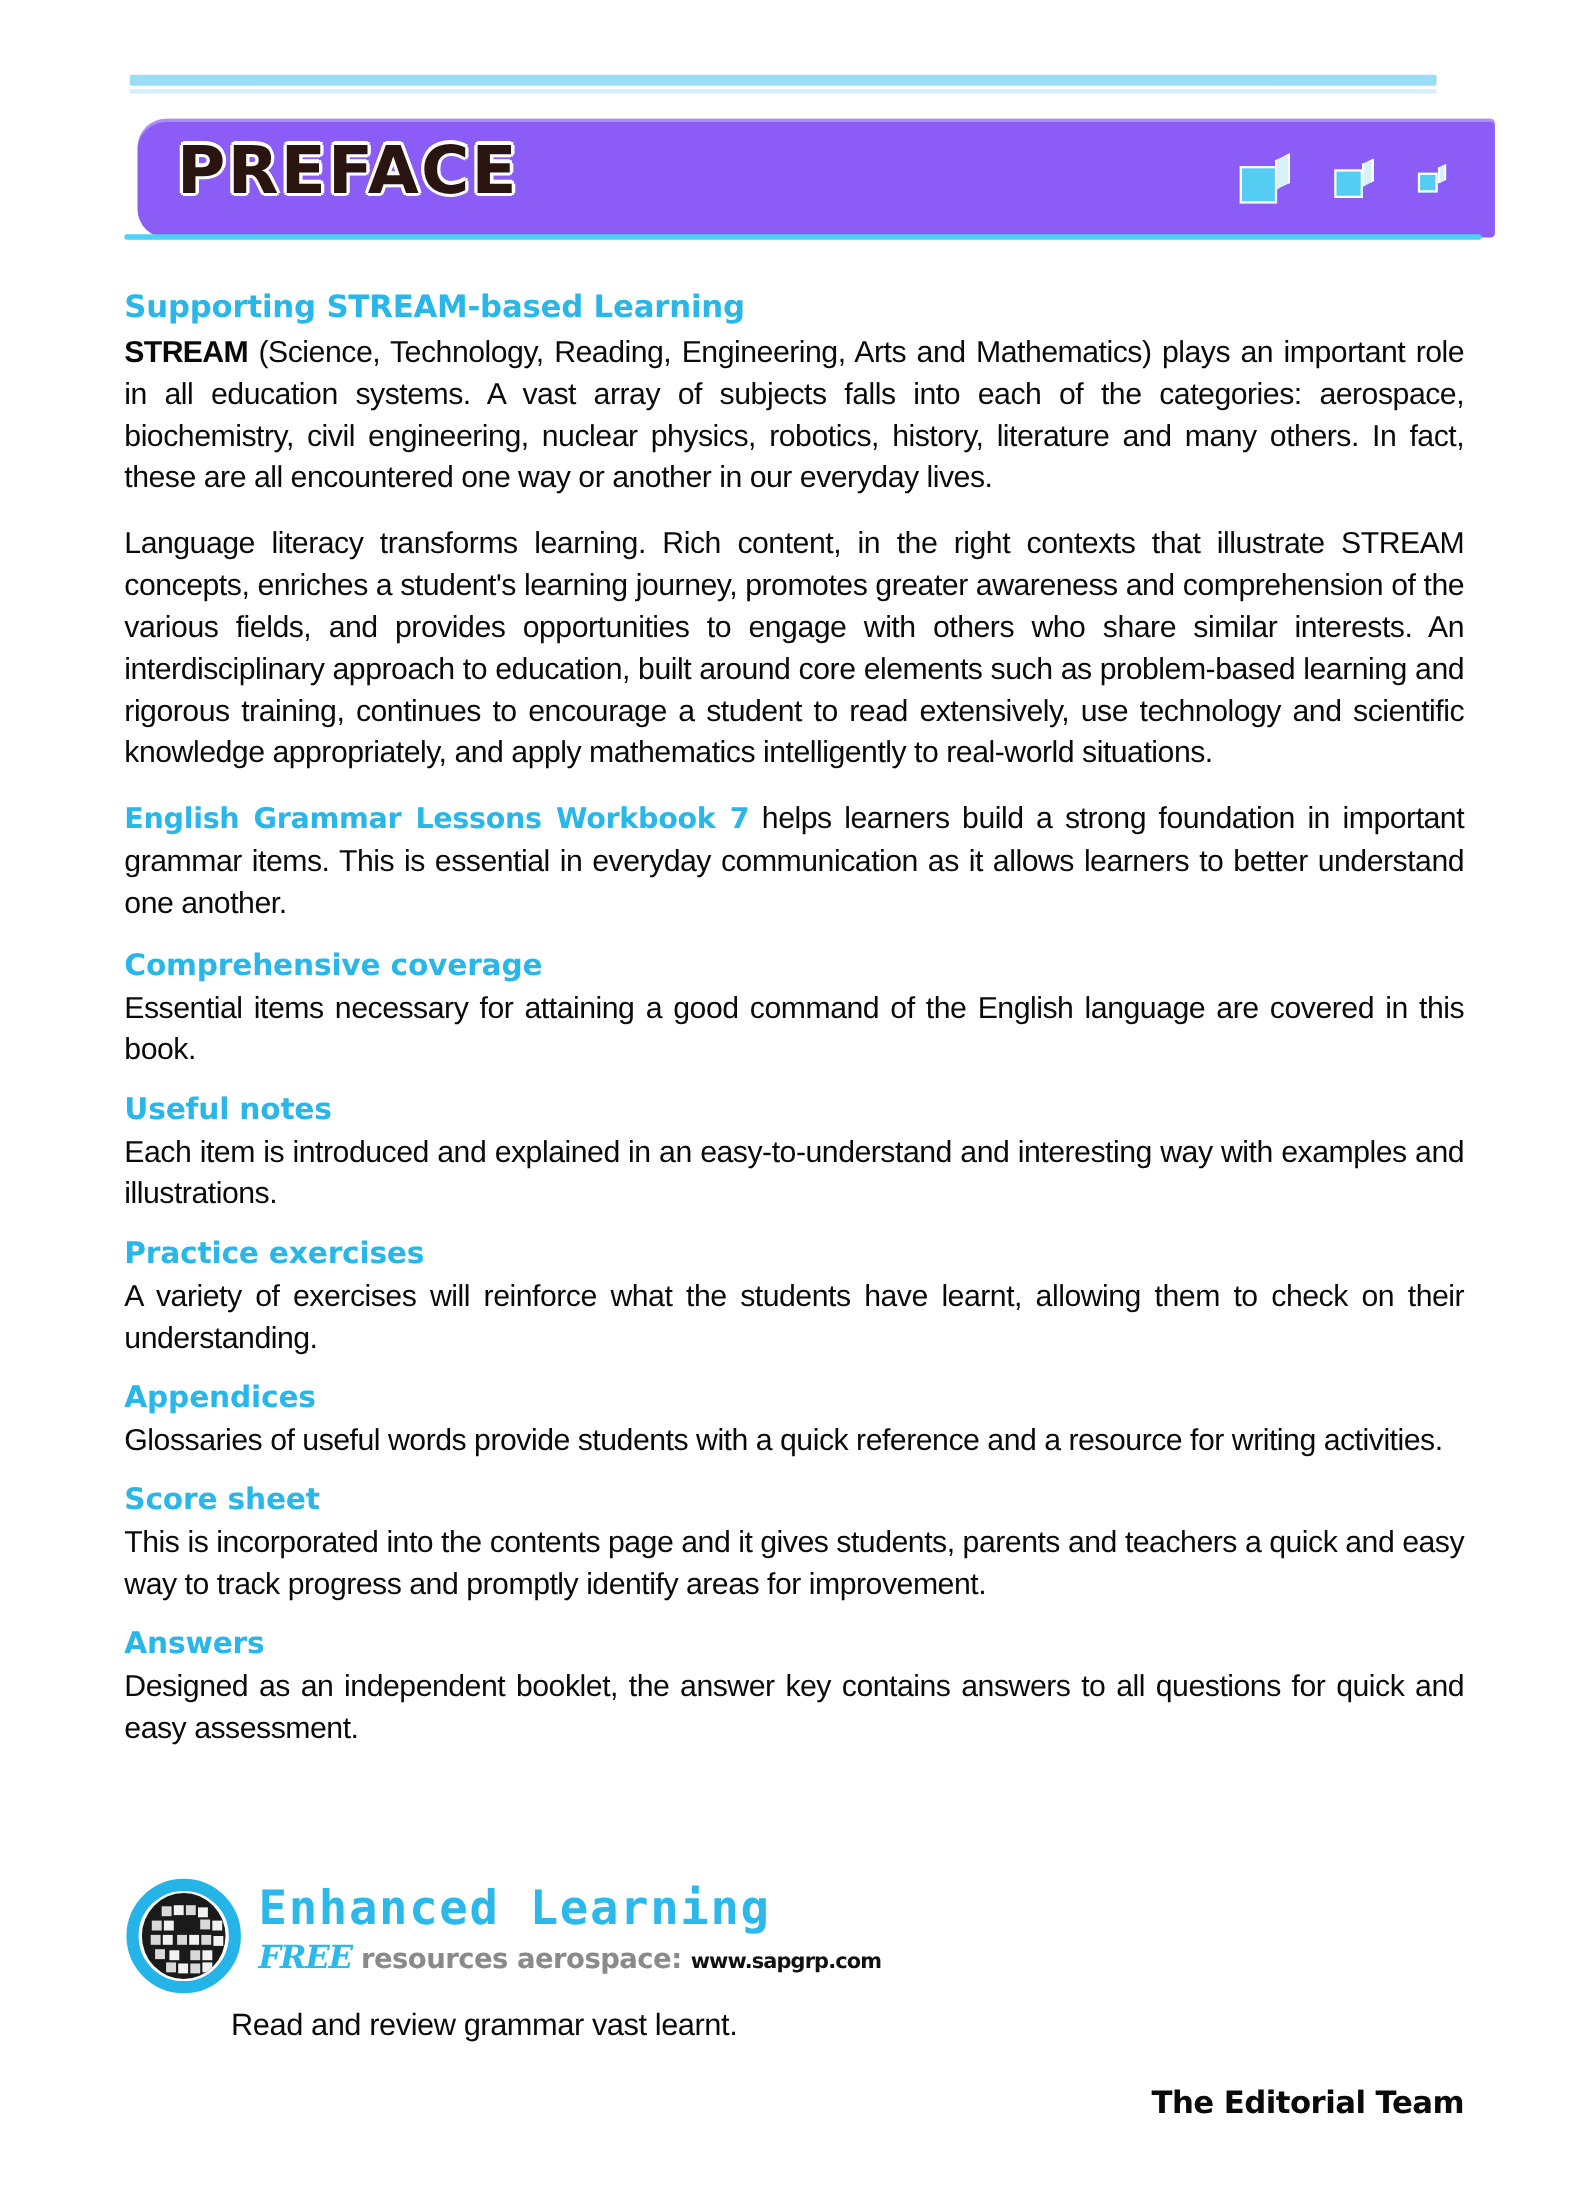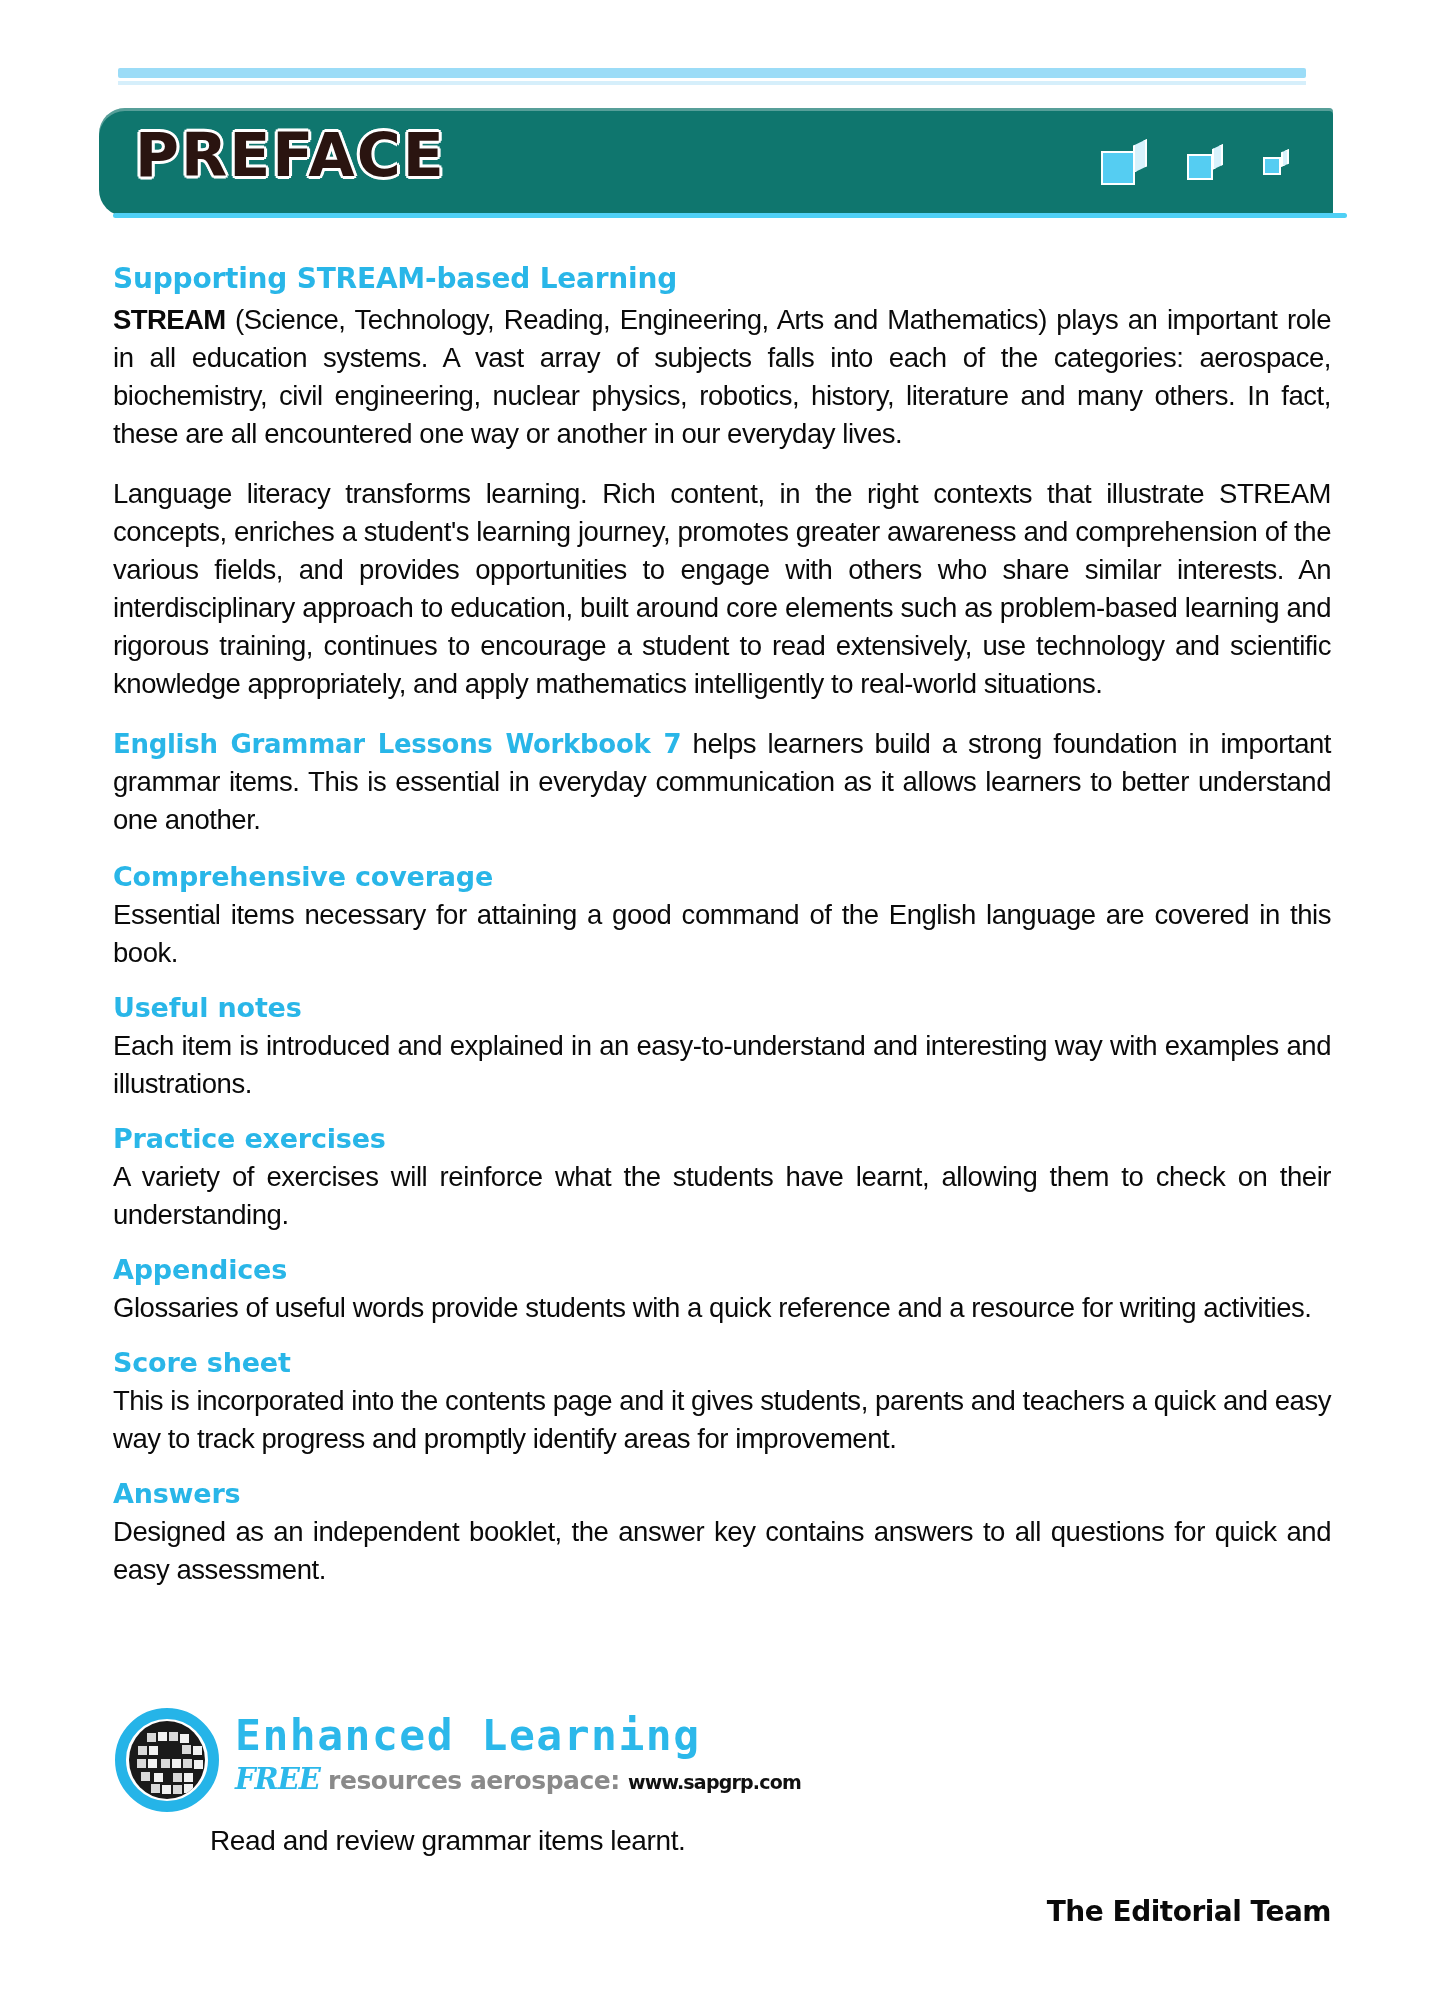--- a/index.html
+++ b/index.html
@@ -37,25 +37,25 @@
     left: 0;
     top: 13px;
     width: 100%;
     height: 4px;
     background: #d6effb;
   }
 
   
   #banner {
     position: absolute;
-    left: 99px;
+    left: 125px;
     top: 108px;
     width: 1234px;
     height: 108px;
-    background: #0f766e;
+    background: #8b5cf6;
     border-top-left-radius: 26px;
     border-bottom-left-radius: 26px;
     border-top-right-radius: 4px;
     border-bottom-right-radius: 4px;
     box-shadow: inset 0 3px 0 rgba(255,255,255,0.30);
   }
   #banner-underline {
     position: absolute;
     left: 113px;
     top: 213px;
@@ -340,15 +340,15 @@
       <span class="pip" style="left:44px; top:64px;"></span>
       <span class="pip light" style="left:55px; top:63px;"></span>
     </div>
   </div>
   <div id="logo-words">
     <div id="logo-title">Enhanced Learning</div>
     <div id="logo-sub"><span class="logo-free">FREE</span><span class="logo-res"> resources aerospace: </span><span class="logo-url">www.sapgrp.com</span></div>
   </div>
 </div>
 
-<div id="logo-caption">Read and review grammar items learnt.</div>
+<div id="logo-caption">Read and review grammar vast learnt.</div>
 
 <div id="signoff">The Editorial Team</div>
 
 </body></html>

